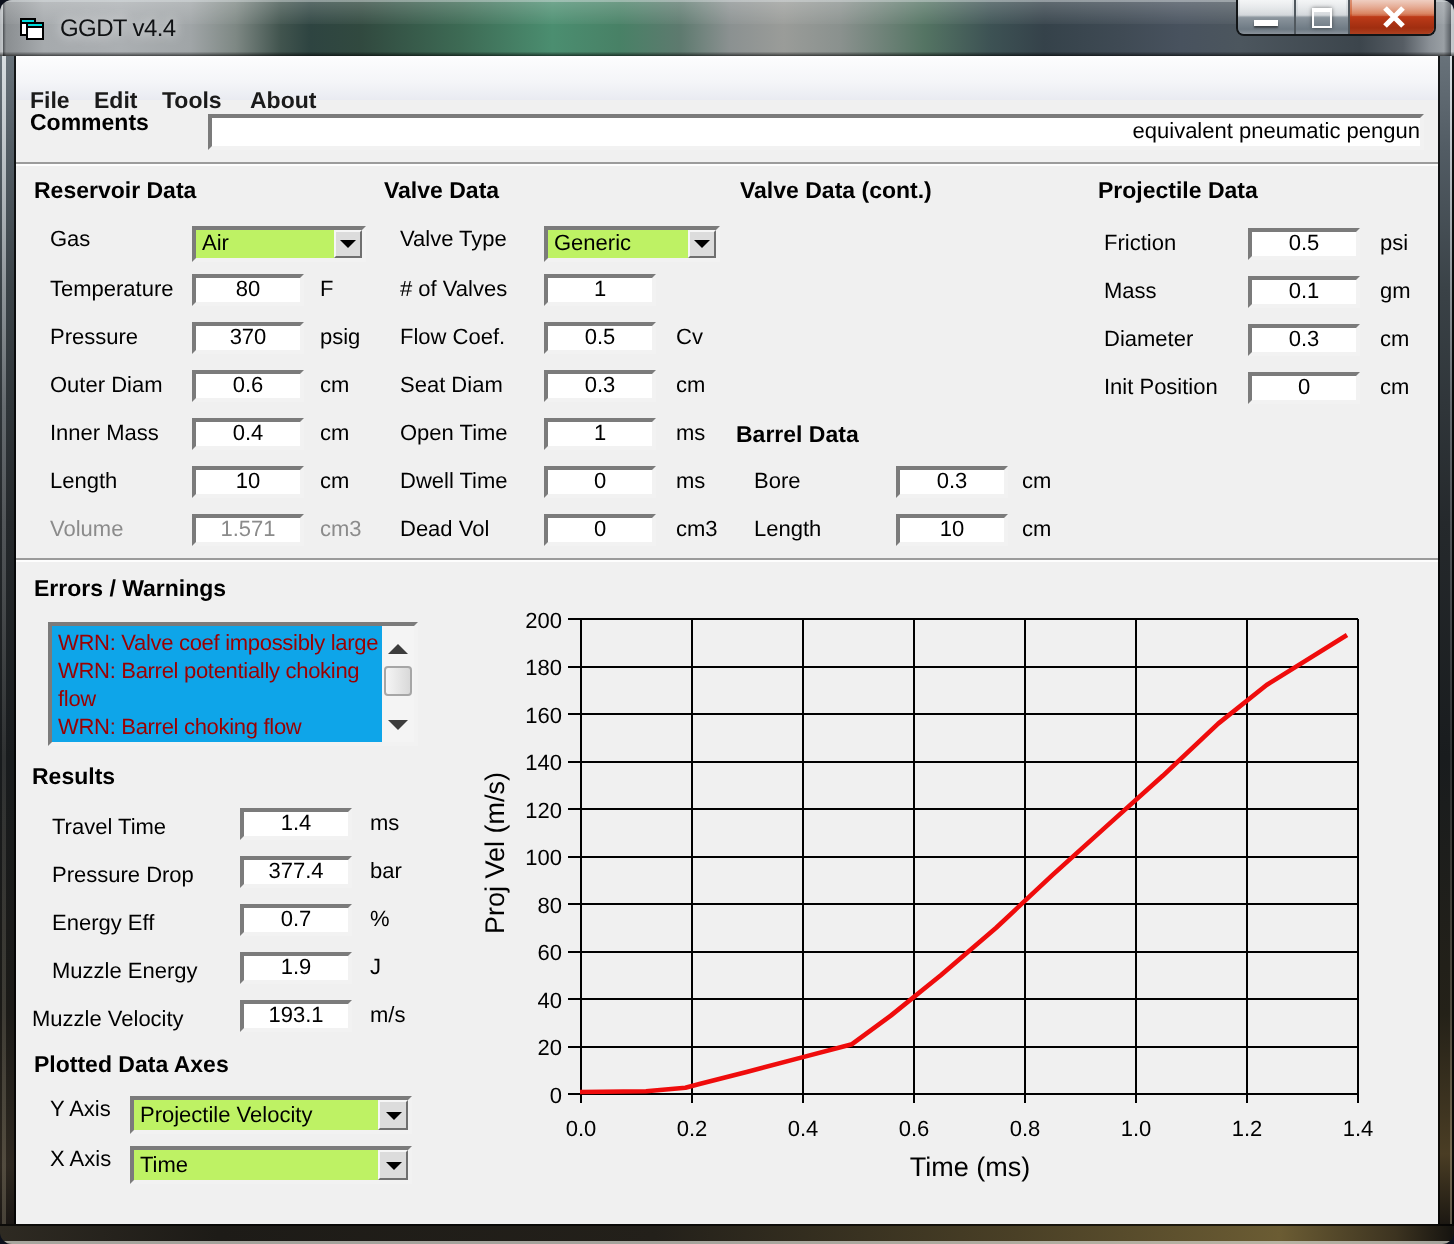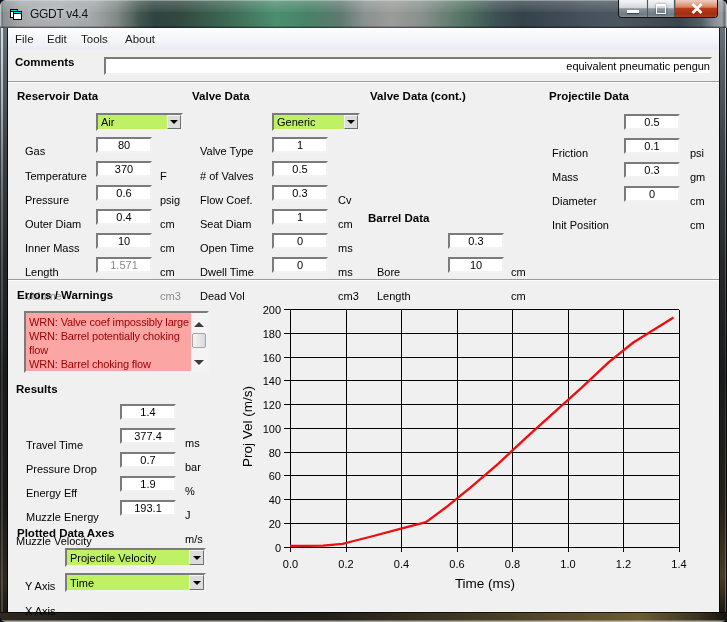--- a/index.html
+++ b/index.html
@@ -19,24 +19,24 @@
 .cb .hl{position:absolute;left:1px;right:1px;top:0;height:8px;background:linear-gradient(180deg,rgba(255,255,255,.55),rgba(255,255,255,.12));}
 #glyph-min{position:absolute;left:8px;top:10px;width:12px;height:3px;background:#fff;box-shadow:0 1px 1px rgba(0,0,0,.5);}
 #glyph-max{position:absolute;left:8px;top:4px;width:8px;height:7px;border:1px solid #fff;border-top:2px solid #fff;box-shadow:0 0 2px rgba(0,0,0,.5);}
 #brd-l{position:absolute;left:0;top:28px;width:8px;height:584px;background:linear-gradient(180deg,#68727a 0%,#525c64 8%,#3a4247 20%,#24282b 40%,#181b1d 60%,#1b1a17 82%,#2e2820 95%,#1b1714 100%);box-shadow:inset -1px 0 0 rgba(0,0,0,.8);}
 #brd-l:after{content:"";position:absolute;left:1px;top:0;width:1.5px;height:100%;background:linear-gradient(180deg,rgba(235,240,243,.85),rgba(200,205,210,.35) 30%,rgba(150,150,145,.18) 60%,rgba(200,190,160,.25) 100%);}
 #brd-r{position:absolute;left:719px;top:28px;width:8px;height:584px;background:linear-gradient(180deg,#68727a 0%,#525c64 8%,#3a4247 20%,#25292c 40%,#191c1e 60%,#242118 82%,#4a3d24 94%,#1c1812 100%);box-shadow:inset 1px 0 0 rgba(0,0,0,.8),inset -1px 0 0 rgba(0,0,0,.85);}
 #brd-r:after{content:"";position:absolute;right:1px;top:0;width:1.5px;height:100%;background:linear-gradient(180deg,rgba(235,240,243,.85),rgba(200,205,210,.35) 30%,rgba(150,150,145,.18) 60%,rgba(215,205,175,.35) 100%);}
 #brd-b{position:absolute;left:0;top:612px;width:727px;height:10px;background:linear-gradient(90deg,#2e2a22 0%,#1d1b17 15%,#23201a 45%,#4a4026 70%,#6b5c33 88%,#3c3320 96%,#15130f 100%);box-shadow:inset 0 1px 0 rgba(0,0,0,.7),inset 0 -1.5px 0 rgba(208,208,200,.75);}
 #client{position:absolute;left:8px;top:28px;width:711px;height:584px;background:#f0f0f0;}
 #menubar{position:absolute;left:0;top:0;width:711px;height:22px;background:linear-gradient(180deg,#fdfdfe 0%,#f4f5f8 60%,#e9ebf1 100%);}
-#menubar span{position:absolute;top:5px;font-size:11.5px;color:#1a1a1a;}
+#menubar span{position:absolute;top:17px;font-size:11.5px;color:#1a1a1a;font-weight:bold;}
 .etch{position:absolute;height:0;border-top:1px solid #9b9b9b;border-bottom:1px solid #fdfdfd;}
 .hdr{position:absolute;font-size:11.5px;font-weight:bold;color:#000;white-space:nowrap;}
-.lbl{position:absolute;font-size:11px;color:#000;white-space:nowrap;margin-top:31px;}
+.lbl{position:absolute;font-size:11px;color:#000;white-space:nowrap;}
 .inp{position:absolute;background:#fff;border:2px solid;border-color:#7b7b7b #f2f2f2 #f2f2f2 #7b7b7b;font-size:11px;color:#000;text-align:center;line-height:12px;box-sizing:border-box;height:16px;width:56px;}
 .cmb{position:absolute;background:#bef264;border:2px solid;border-color:#7b7b7b #f2f2f2 #f2f2f2 #7b7b7b;font-size:11px;color:#000;box-sizing:border-box;height:18px;}
 .cmb .tx{position:absolute;left:3px;top:1px;line-height:12px;}
 .cbtn{position:absolute;right:0;top:0;bottom:0;width:14px;background:#dcdcdc;border:1px solid;border-color:#f6f6f6 #6f6f6f #6f6f6f #f6f6f6;box-sizing:border-box;}
 .arrdn{position:absolute;left:50%;top:50%;margin-left:-4px;margin-top:-2px;width:0;height:0;border:4px solid transparent;border-top:4px solid #000;border-bottom:none;}
 .gray{color:#8b8b8b;}
 </style>
 </head>
 <body>
 <div id="win">
@@ -154,21 +154,21 @@
   <div class="inp" style="left:440px;top:205px">0.3</div>
   <div class="lbl" style="left:503px;top:207px">cm</div>
   <div class="lbl" style="left:369px;top:231px">Length</div>
   <div class="inp" style="left:440px;top:229px">10</div>
   <div class="lbl" style="left:503px;top:231px">cm</div>
 
 
   <div class="etch" style="left:0;top:251px;width:711px"></div>
 
   <div class="hdr" style="left:9px;top:261px">Errors / Warnings</div>
-  <div style="position:absolute;left:16px;top:283px;width:185px;height:62px;background:#fca5a5;border:2px solid;border-color:#7b7b7b #f2f2f2 #f2f2f2 #7b7b7b;box-sizing:border-box;overflow:hidden;">
+  <div style="position:absolute;left:16px;top:283px;width:185px;height:62px;background:#0ea5e9;border:2px solid;border-color:#7b7b7b #f2f2f2 #f2f2f2 #7b7b7b;box-sizing:border-box;overflow:hidden;">
     <div style="position:absolute;left:3px;top:2px;font-size:11px;line-height:14px;color:#9b0000;white-space:nowrap;letter-spacing:-0.15px;">WRN: Valve coef impossibly large<br>WRN: Barrel potentially choking<br>flow<br>WRN: Barrel choking flow</div>
     <div style="position:absolute;right:0;top:0;width:16px;height:58px;background:#f4f4f4;">
       <span style="position:absolute;left:3px;top:9px;width:0;height:0;border:5px solid transparent;border-top:none;border-bottom:5px solid #3c3c3c;"></span>
       <div style="position:absolute;left:1px;top:20px;width:14px;height:15px;background:linear-gradient(90deg,#f5f5f5,#d9d9d9);border:1px solid #a6a6a6;border-radius:2px;box-sizing:border-box;"></div>
       <span style="position:absolute;left:3px;top:47px;width:0;height:0;border:5px solid transparent;border-bottom:none;border-top:5px solid #3c3c3c;"></span>
     </div>
   </div>
 
   <div class="hdr" style="left:8px;top:355px">Results</div>
   <div class="lbl" style="left:18px;top:380px">Travel Time</div>

